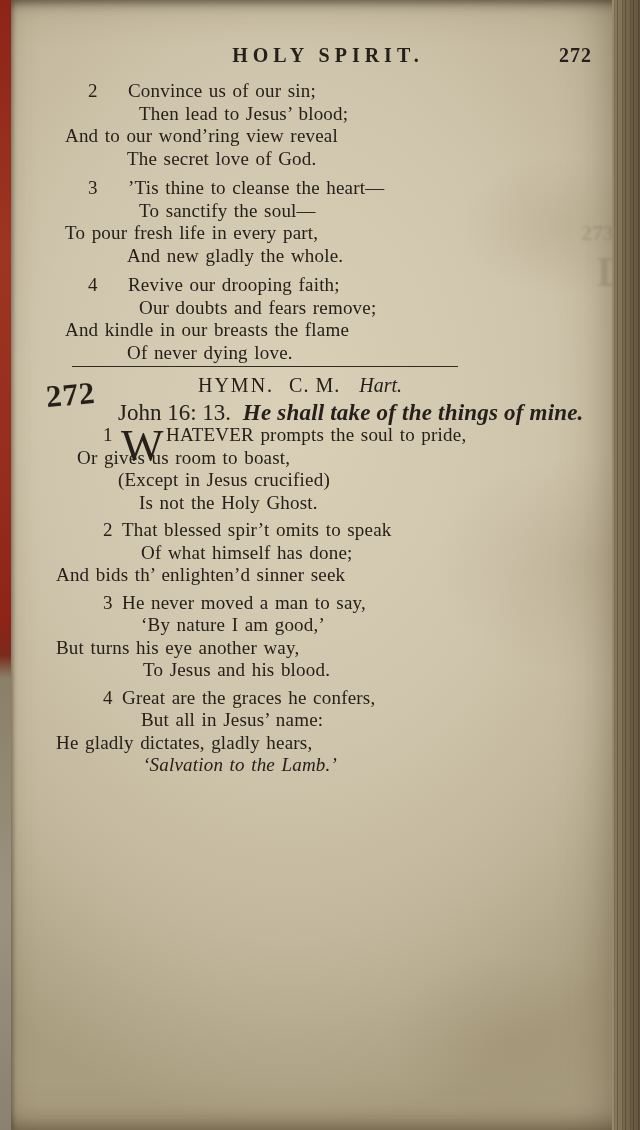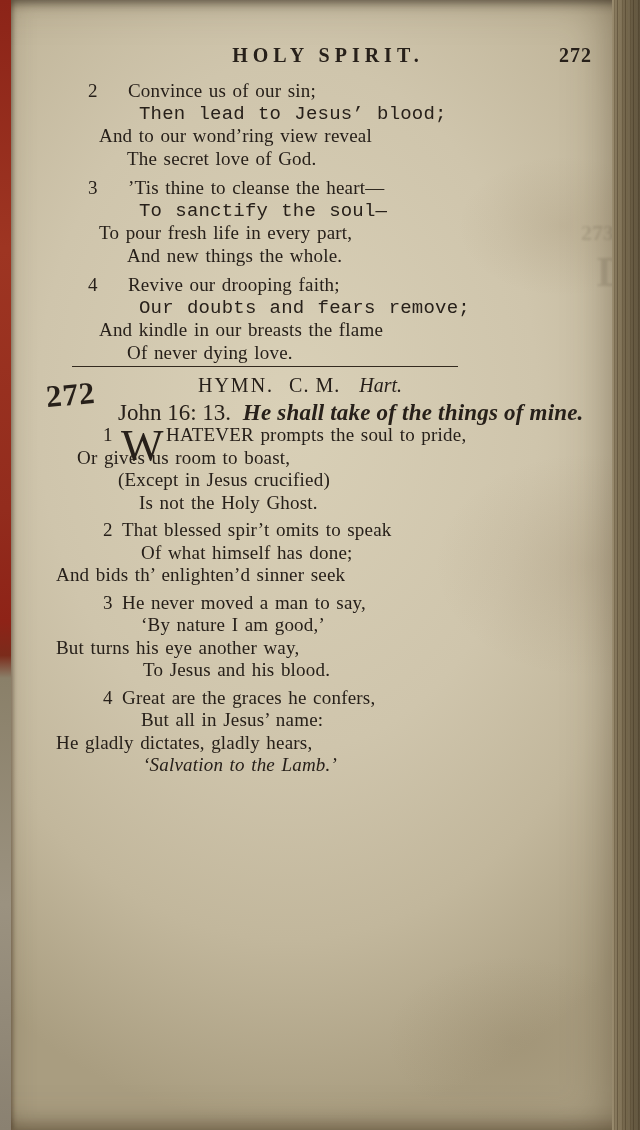--- a/index.html
+++ b/index.html
@@ -48,22 +48,22 @@
   .page-number { position:absolute; right:56px; top:0; font-weight:700; font-size:20px; letter-spacing:1px; }
 
   
   .vline { font-size:19px; line-height:22.5px; letter-spacing:.2px; word-spacing:1.5px; white-space:nowrap; }
   .italic { font-style:italic; }
 
   
   .pverses { position:absolute; top:80px; left:0; width:610px; z-index:2; }
   .pverse { position:relative; margin-bottom:7px; }
   .vnum { position:absolute; left:88px; font-size:19px; }
-  .p1 { padding-left:128px; } .p2 { padding-left:139px;font-family:Liberation Mono, monospace; }
-  .p3 { padding-left:99px; }  .p4 { padding-left:127px; }
+  .p1 { padding-left:128px; } .p2 { padding-left:139px; }
+  .p3 { padding-left:65px; }  .p4 { padding-left:127px; }
 
   .divider { position:absolute; top:366px; left:72px; width:386px; border-top:1.7px solid #332a1f; z-index:2; }
 
   
   .hymn-head { position:absolute; top:374px; left:0; width:640px; z-index:2; }
   .hymn-number {
     position:absolute; left:46px; top:3px; font-size:31px; font-weight:700;
     letter-spacing:1px; transform:rotate(-5deg);
   }
   .hymn-title-line { width:600px; text-align:center; font-size:20px; white-space:nowrap; }
@@ -107,21 +107,21 @@
       <div class="vline p2">Then lead to Jesus’ blood;</div>
       <div class="vline p3">And to our wond’ring view reveal</div>
       <div class="vline p4">The secret love of God.</div>
     </div>
 
     <div class="pverse">
       <span class="vnum">3</span>
       <div class="vline p1">’Tis thine to cleanse the heart—</div>
       <div class="vline p2">To sanctify the soul—</div>
       <div class="vline p3">To pour fresh life in every part,</div>
-      <div class="vline p4">And new things the whole.</div>
+      <div class="vline p4">And new gladly the whole.</div>
     </div>
 
     <div class="pverse">
       <span class="vnum">4</span>
       <div class="vline p1">Revive our drooping faith;</div>
       <div class="vline p2">Our doubts and fears remove;</div>
       <div class="vline p3">And kindle in our breasts the flame</div>
       <div class="vline p4">Of never dying love.</div>
     </div>
 

